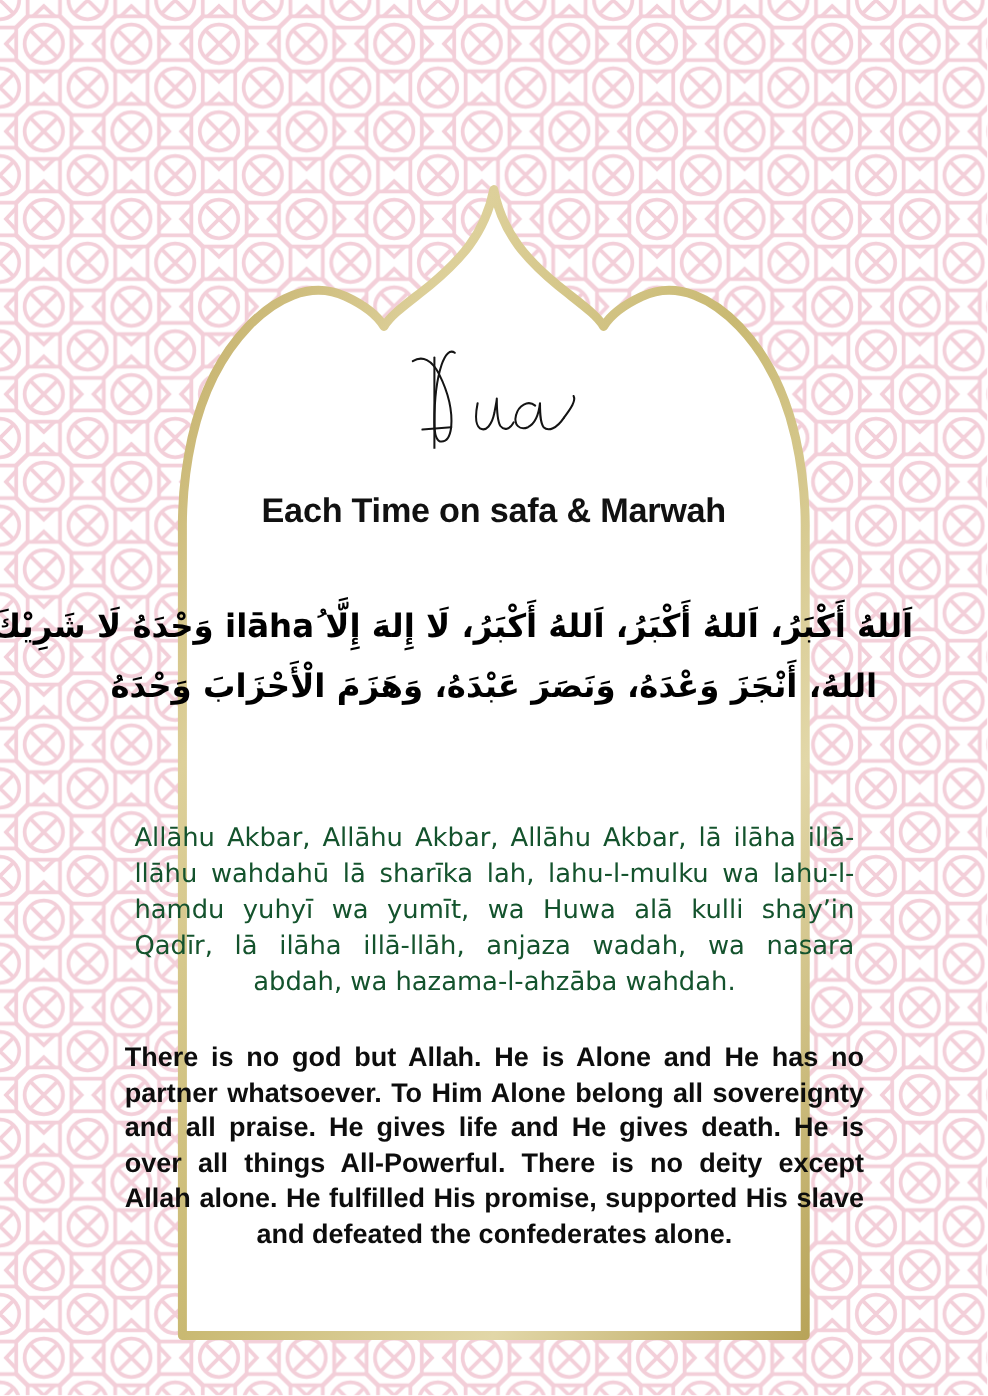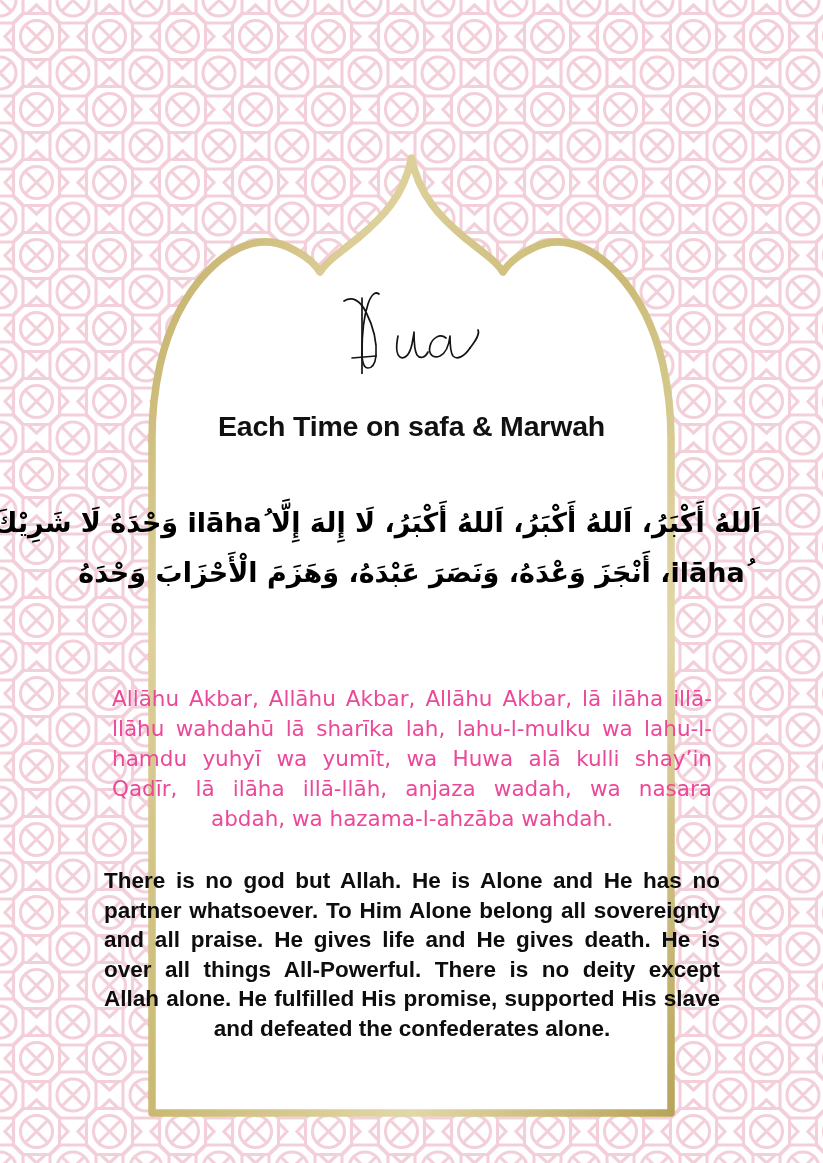--- a/index.html
+++ b/index.html
@@ -89,21 +89,21 @@
   .translit {
     position: absolute;
     left: 112px;
     top: 684px;
     width: 600px;
     text-align: justify;
     text-align-last: center;
     font-family: "DejaVu Sans", sans-serif;
     font-size: 21.5px;
     line-height: 30px;
-    color: #ec4899;
+    color: #14532d;
     word-spacing: 0px;
   }
 
   .translation {
     position: absolute;
     left: 104px;
     top: 866px;
     width: 616px;
     text-align: justify;
     text-align-last: center;
@@ -229,21 +229,21 @@
 
           <path d="M 470 60 C 476 52, 480 46, 478 42"></path>
         </g>
       </svg>
     </div>
 
     <div class="heading">Each Time on safa &amp; Marwah</div>
 
     <div class="arabic-block">
       <span class="arabic-line">اَللهُ أَكْبَرُ، اَللهُ أَكْبَرُ، اَللهُ أَكْبَرُ، لَا إِلهَ إِلَّا ilāhaُ وَحْدَهُ لَا شَرِيْكَ</span>
-      <span class="arabic-line">ilāhaُ، أَنْجَزَ وَعْدَهُ، وَنَصَرَ عَبْدَهُ، وَهَزَمَ الْأَحْزَابَ وَحْدَهُ</span>
+      <span class="arabic-line">اللهُ، أَنْجَزَ وَعْدَهُ، وَنَصَرَ عَبْدَهُ، وَهَزَمَ الْأَحْزَابَ وَحْدَهُ</span>
     </div>
 
     <div class="translit">Allāhu Akbar, Allāhu Akbar, Allāhu Akbar, lā ilāha illā-llāhu wahdahū lā sharīka lah, lahu-l-mulku wa lahu-l-hamdu yuhyī wa yumīt, wa Huwa alā kulli shay’in Qadīr, lā ilāha illā-llāh, anjaza wadah, wa nasara abdah, wa hazama-l-ahzāba wahdah.</div>
 
     <div class="translation">There is no god but Allah. He is Alone and He has no partner whatsoever. To Him Alone belong all sovereignty and all praise. He gives life and He gives death. He is over all things All-Powerful. There is no deity except Allah alone. He fulfilled His promise, supported His slave and defeated the confederates alone.</div>
 
   </div>
 </div>
 
 </body></html>

